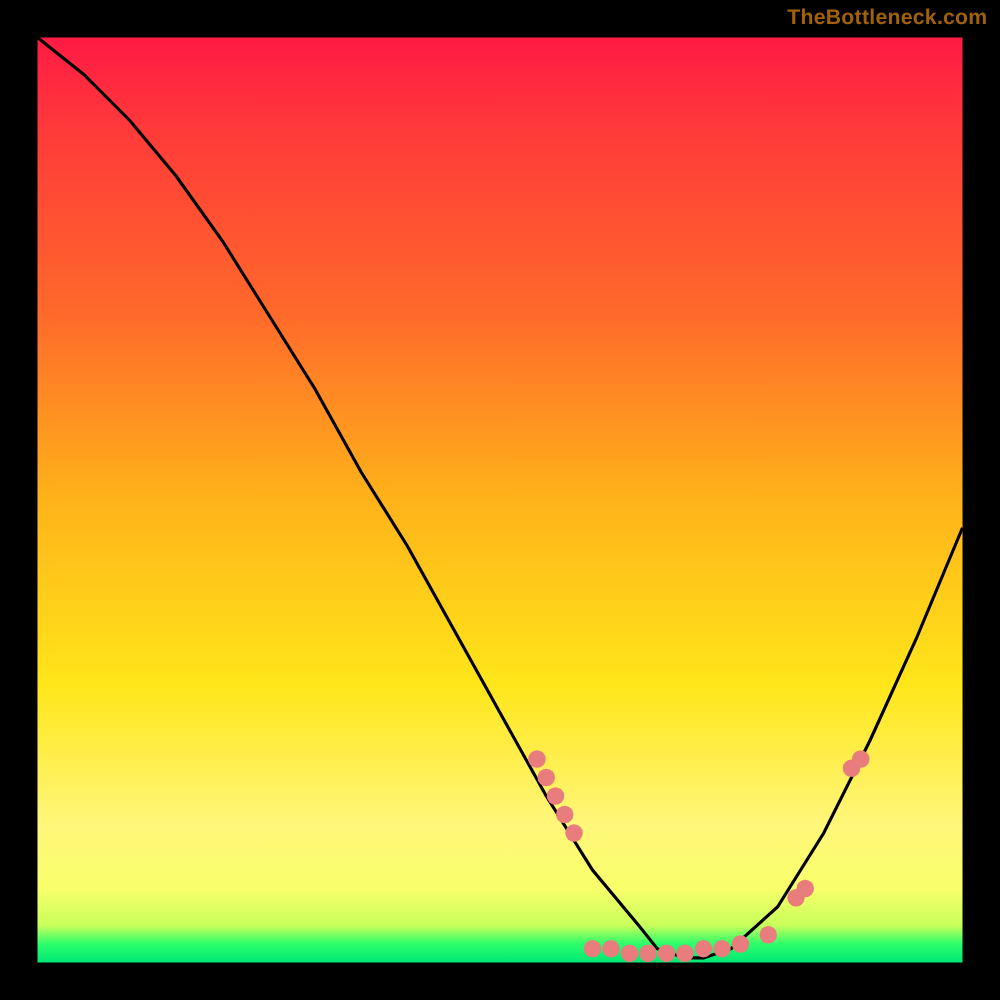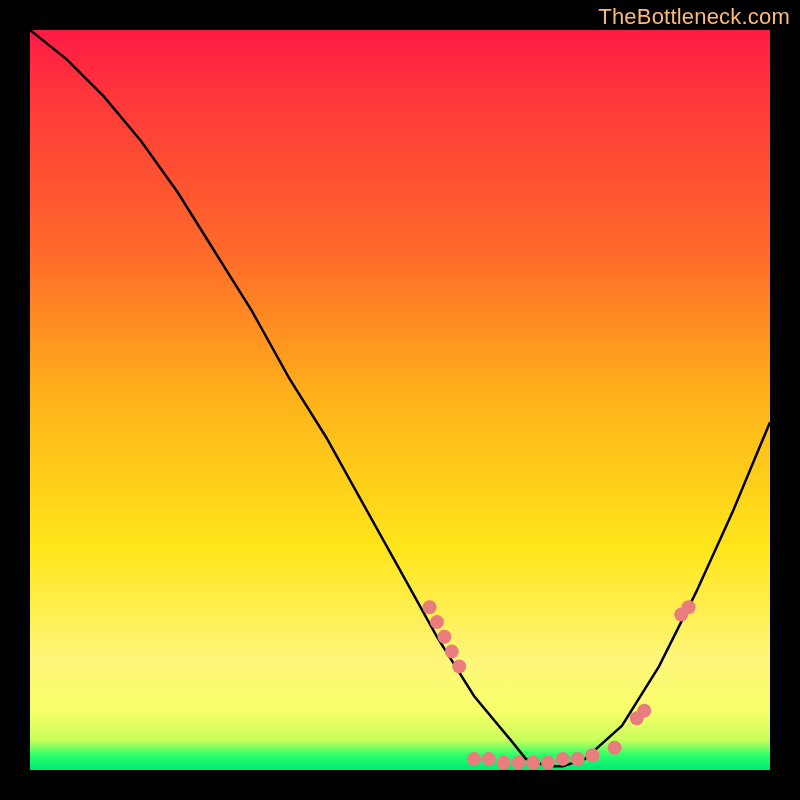--- a/index.html
+++ b/index.html
@@ -45,23 +45,23 @@
     left: 0;
     top: 0;
     width: 100%;
     height: 100%;
     overflow: visible;
   }
   .watermark {
     position: absolute;
     top: 4px;
     right: 10px;
-    color: #fdba74;
-    font-size: 22px;
-    font-weight: normal;
+    color: #a16207;
+    font-size: 17px;
+    font-weight: bold;
     letter-spacing: 0.2px;
     user-select: none;
   }
 </style>
 </head>
 <body>
 
 <div class="watermark">TheBottleneck.com</div>
 
 <div class="plot-frame">

